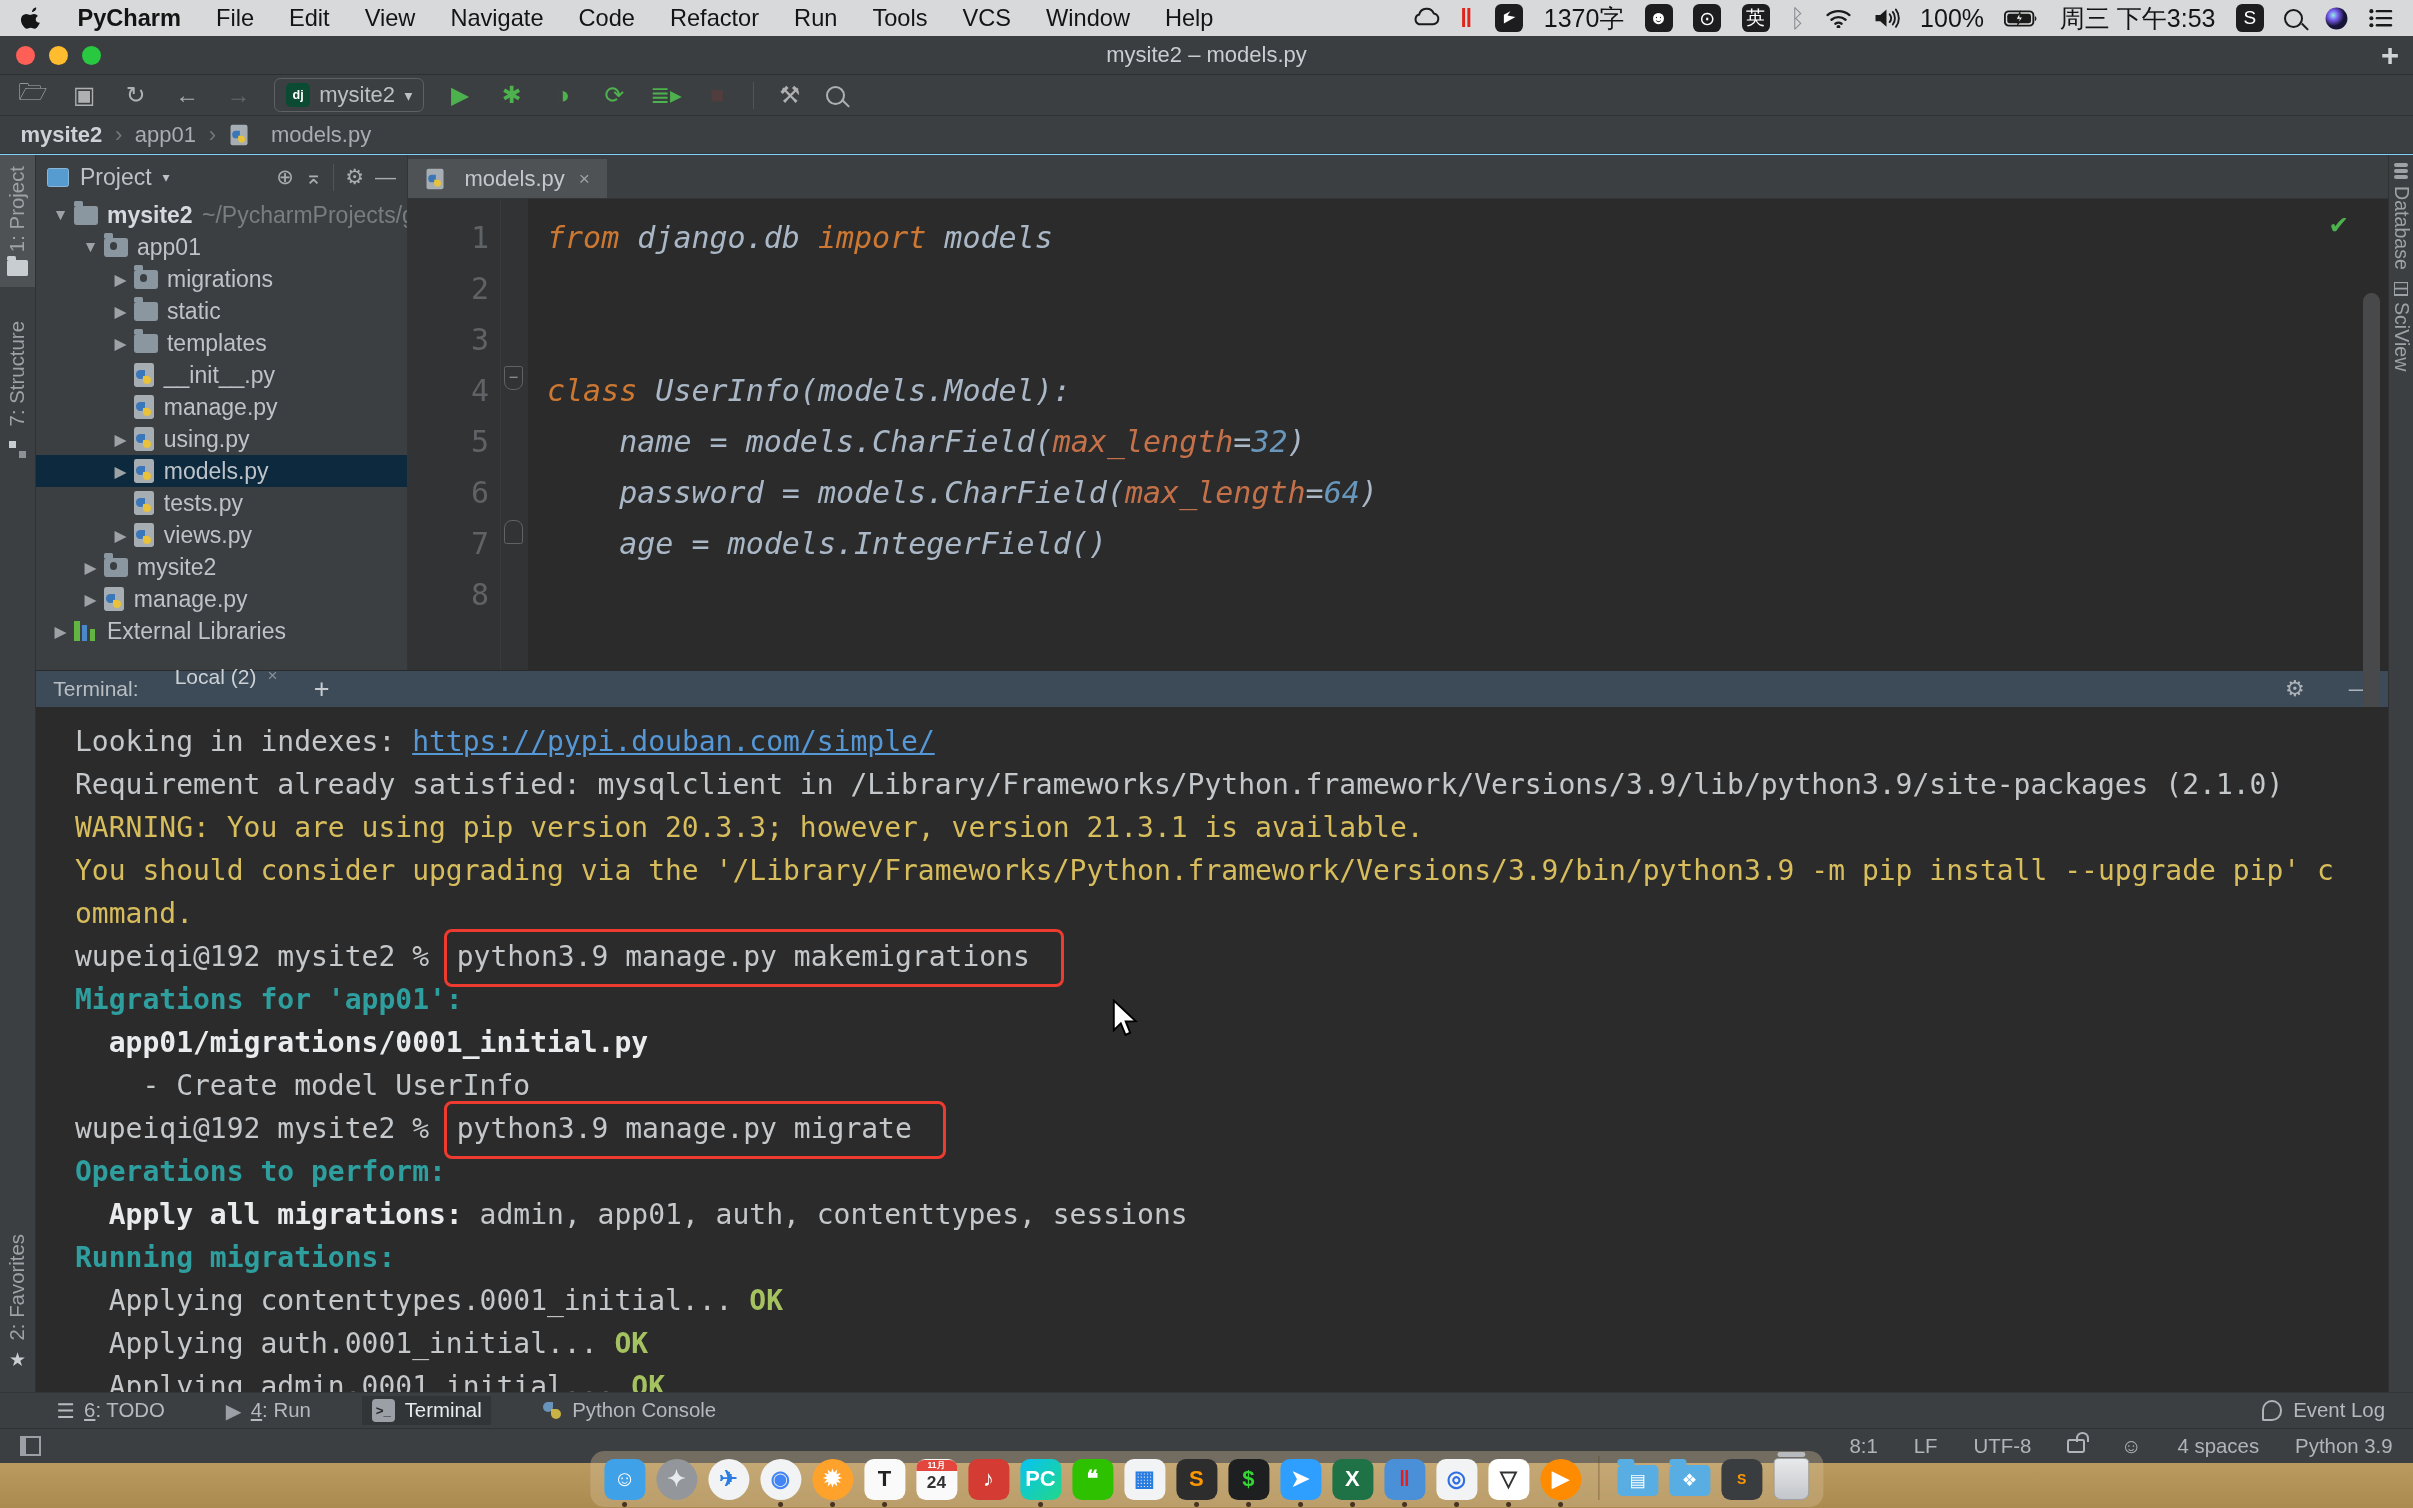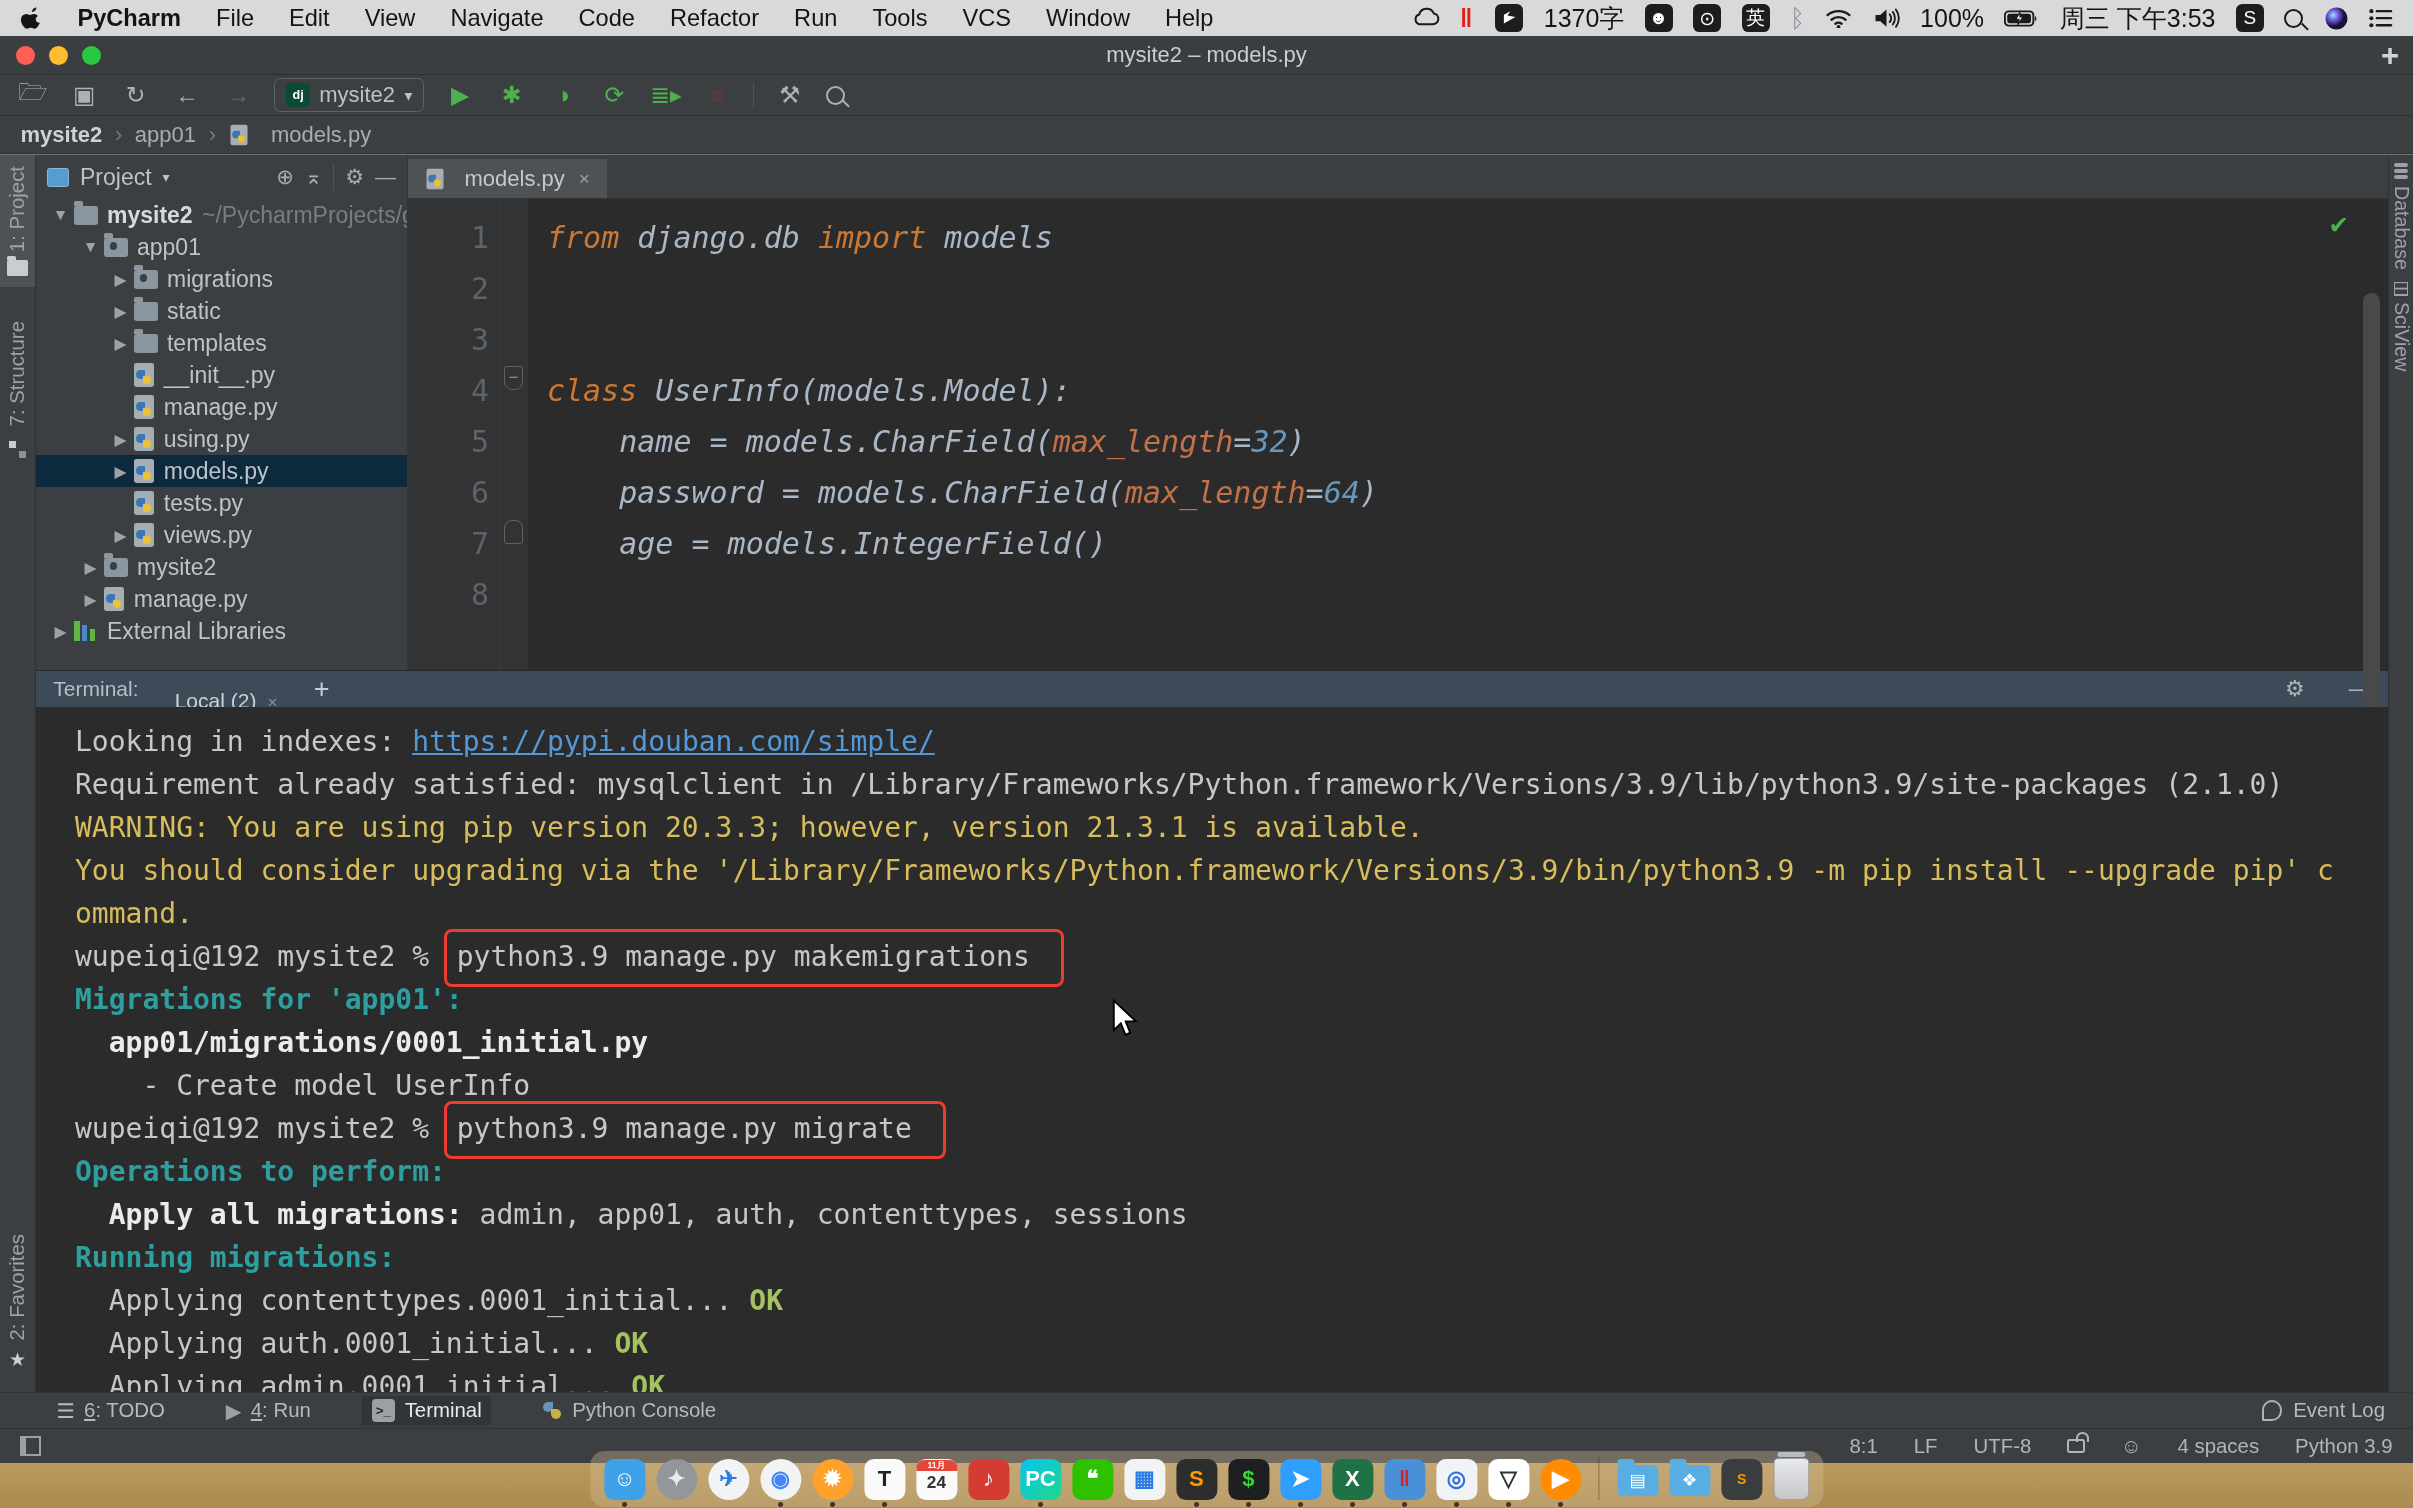--- a/index.html
+++ b/index.html
@@ -16,21 +16,21 @@
   .menubar .mitem.app { font-weight:bold; }
   .mb-right { margin-left:auto; display:flex; align-items:center; gap:20.4px; }
   .mb-right .sq { width:28px; height:28px; background:#1d1d1f; color:#fff; border-radius:6.3px;
     display:flex; align-items:center; justify-content:center; font-size:19px; }
   .mb-right .txt { font-size:25px; color:#141414; white-space:nowrap; }
   .mb-right .pause { color:#e0231c; font-weight:bold; font-size:25px; letter-spacing:2.4px; }
   .mb-right svg { display:block; }
 
   
   .window { position:absolute; left:0; top:36px; width:2413px; height:1427px;
-    background:#737373; }
+    background:#7dd3fc; }
   .titlebar { height:39px; background:#3b3e40; border-bottom:0.8px solid #2c2e30;
     display:flex; align-items:center; position:relative; }
   .lights { display:flex; gap:14px; margin-left:15.7px; }
   .light { width:19px; height:19px; border-radius:50%; }
   .title { position:absolute; left:0; right:0; text-align:center; color:#c9cdd1; font-size:22px; }
   .tb-plus { position:absolute; right:14px; color:#d0d2d4; font-size:31px; font-weight:bold; line-height:31px; }
 
   .toolbar { height:41px; background:#3c3f41; border-bottom:0.8px solid #2f3133;
     display:flex; align-items:center; gap:20.4px; padding:0 17.3px; color:#aeb0b2; font-size:23.6px; }
   .ticon { width:31px; text-align:center; }
@@ -105,21 +105,21 @@
     border-radius:2.4px 2.4px 7.9px 7.9px; color:#8a8d90; font-size:15.7px; text-align:center; line-height:19px; }
   .code { padding:12.6px 0 0 19px; line-height:51px; white-space:pre;font-style:italic; }
   .tk-kw { color:#cc7832; } .tk-txt { color:#a9b7c6; } .tk-arg { color:#c4714a; } .tk-num { color:#6897bb; }
   .edcheck { position:absolute; right:41px; top:7.9px; color:#4db24d; font-size:28px; font-weight:bold; }
   .edscroll { position:absolute; right:7.9px; top:94px; width:17.3px; height:519px; background:#47494b; border-radius:8.6px; }
 
   
   .terminal { flex:1; display:flex; flex-direction:column; min-height:0; border-top:0.8px solid #282a2c; }
   .term-head { height:36px; background:#3d4a57; display:flex; align-items:center; padding:0 17.3px;
     color:#b9bec3; font-size:21px; gap:23.6px; }
-  .term-tab { position:relative; height:48px; display:flex; align-items:flex-end; gap:11px; padding:0 12.6px; color:#ccd1d6; }
+  .term-tab { position:relative; height:48px; display:flex; align-items:flex-start; gap:11px; padding:0 12.6px; color:#ccd1d6; }
   .term-tab .x { color:#8b9095; font-size:17.3px; }
   .term-tab .ul { position:absolute; left:0; right:0; bottom:0; height:4.7px; background:#4a88c7; }
   .term-plus { font-size:27px; color:#c7ccd1; }
   .term-head .grow { flex:1; }
   .term-head .hic { color:#aeb3b8; font-size:22px; margin-left:20.4px; }
   .term-body { flex:1; background:#2b2b2b; padding:12.6px 0 0 39px; overflow:hidden;
     font-family:"DejaVu Sans Mono", monospace; font-size:28px; line-height:43px; white-space:pre; position:relative; }
   .ts-plain { color:#c5c8ca; } .ts-bold { color:#e9ebed; font-weight:bold; }
   .ts-warn { color:#d8bd5c; } .ts-teal { color:#2e9e9e; font-weight:bold; }
   .ts-ok { color:#a5c261; font-weight:bold; } 

